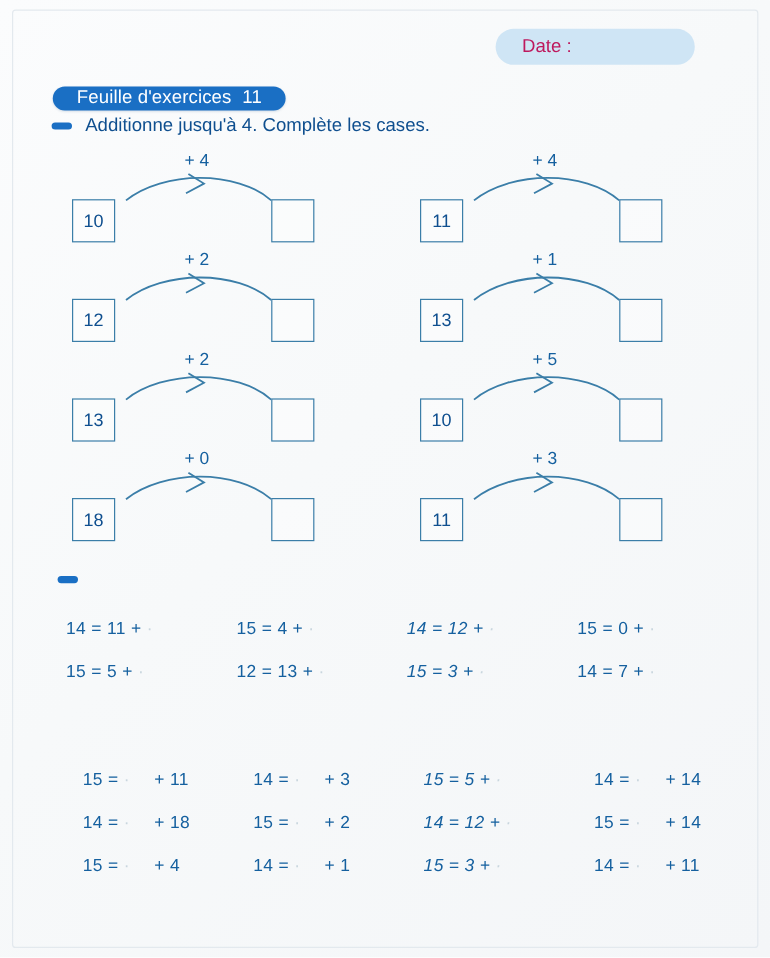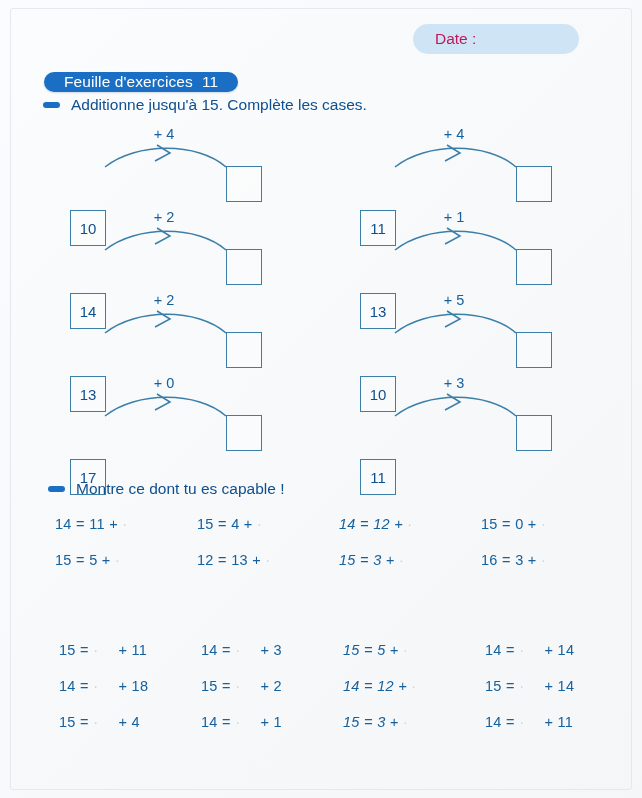--- a/index.html
+++ b/index.html
@@ -120,39 +120,39 @@
     box-sizing: border-box;
     border: 1.6px solid #3b7ea8;
     background: rgba(255,255,255,0.35);
     color: #0f4f8f;
     font-size: 15px;
     display: flex;
     align-items: center;
     justify-content: center;
     top: 40px;
   }
-  .arrow-box.start { left: 12px; margin-top: 44px; }
+  .arrow-box.start { left: 2px; }
   .arrow-box.end { left: 168px; }
   .arrow-label {
     position: absolute;
     top: 0px;
     left: 76px;
     width: 60px;
     text-align: center;
     color: #15609f;
     font-size: 14.5px;
   }
 
   
   .eq-block {
     position: absolute;
     width: 575px;
   }
   #eq-block-1 { left: 0; top: 516px; }
-  #eq-block-2 { left: 4px; top: 642px; }
+  #eq-block-2 { left: 14px; top: 642px; }
   .eq-row {
     position: relative;
     height: 36px;
   }
   .eq-cell {
     position: absolute;
     color: #15609f;
     font-size: 14.5px;
     white-space: pre;
     letter-spacing: 0.3px;
@@ -181,21 +181,21 @@
       <span>Feuille d'exercices</span>
       <span class="num">11</span>
     </div>
     <div class="date-field">
       <span>Date :</span>
     </div>
   </div>
 
   <div class="instruction" id="instruction-1">
     <span class="bullet-dash"></span>
-    <span>Additionne jusqu'à 15. Complète les cases.</span>
+    <span>Additionne jusqu'à 4. Complète les cases.</span>
   </div>
 
   <div class="arrows-area" id="arrows-area">
       <div class="arrow-item" style="left: 58px; top: 0px;">
         <svg class="svg-wrap" viewBox="0 0 215 78">
           <path d="M47 41 C 78 16, 140 16, 168 41" fill="none" stroke="#3b7ea8" stroke-width="1.5"></path>
           <path d="M99 19 L112 27 L97 35" fill="none" stroke="#3b7ea8" stroke-width="1.5"></path>
         </svg>
         <div class="arrow-label">+ 4</div>
         <div class="arrow-box start">10</div>
@@ -209,21 +209,21 @@
         <div class="arrow-label">+ 4</div>
         <div class="arrow-box start">11</div>
         <div class="arrow-box end"></div>
       </div>
       <div class="arrow-item" style="left: 58px; top: 83px;">
         <svg class="svg-wrap" viewBox="0 0 215 78">
           <path d="M47 41 C 78 16, 140 16, 168 41" fill="none" stroke="#3b7ea8" stroke-width="1.5"></path>
           <path d="M99 19 L112 27 L97 35" fill="none" stroke="#3b7ea8" stroke-width="1.5"></path>
         </svg>
         <div class="arrow-label">+ 2</div>
-        <div class="arrow-box start">14</div>
+        <div class="arrow-box start">12</div>
         <div class="arrow-box end"></div>
       </div>
       <div class="arrow-item" style="left: 348px; top: 83px;">
         <svg class="svg-wrap" viewBox="0 0 215 78">
           <path d="M47 41 C 78 16, 140 16, 168 41" fill="none" stroke="#3b7ea8" stroke-width="1.5"></path>
           <path d="M99 19 L112 27 L97 35" fill="none" stroke="#3b7ea8" stroke-width="1.5"></path>
         </svg>
         <div class="arrow-label">+ 1</div>
         <div class="arrow-box start">13</div>
         <div class="arrow-box end"></div>
@@ -245,51 +245,50 @@
         <div class="arrow-label">+ 5</div>
         <div class="arrow-box start">10</div>
         <div class="arrow-box end"></div>
       </div>
       <div class="arrow-item" style="left: 58px; top: 249px;">
         <svg class="svg-wrap" viewBox="0 0 215 78">
           <path d="M47 41 C 78 16, 140 16, 168 41" fill="none" stroke="#3b7ea8" stroke-width="1.5"></path>
           <path d="M99 19 L112 27 L97 35" fill="none" stroke="#3b7ea8" stroke-width="1.5"></path>
         </svg>
         <div class="arrow-label">+ 0</div>
-        <div class="arrow-box start">17</div>
+        <div class="arrow-box start">18</div>
         <div class="arrow-box end"></div>
       </div>
       <div class="arrow-item" style="left: 348px; top: 249px;">
         <svg class="svg-wrap" viewBox="0 0 215 78">
           <path d="M47 41 C 78 16, 140 16, 168 41" fill="none" stroke="#3b7ea8" stroke-width="1.5"></path>
           <path d="M99 19 L112 27 L97 35" fill="none" stroke="#3b7ea8" stroke-width="1.5"></path>
         </svg>
         <div class="arrow-label">+ 3</div>
         <div class="arrow-box start">11</div>
         <div class="arrow-box end"></div>
       </div>
     </div>
 
   <div class="instruction" id="instruction-2">
     <span class="bullet-dash"></span>
-    <span>Montre ce dont tu es capable !</span>
   </div>
 
   <div class="eq-block" id="eq-block-1">
       <div class="eq-row">
         <div class="eq-cell eq-c0"><span>14 = 11 + </span><span class="blank"></span></div>
         <div class="eq-cell eq-c1"><span>15 = 4 + </span><span class="blank"></span></div>
         <div class="eq-cell eq-c2"><span>14 = 12 + </span><span class="blank"></span></div>
         <div class="eq-cell eq-c3"><span>15 = 0 + </span><span class="blank"></span></div>
       </div>
       <div class="eq-row">
         <div class="eq-cell eq-c0"><span>15 = 5 + </span><span class="blank"></span></div>
         <div class="eq-cell eq-c1"><span>12 = 13 + </span><span class="blank"></span></div>
         <div class="eq-cell eq-c2"><span>15 = 3 + </span><span class="blank"></span></div>
-        <div class="eq-cell eq-c3"><span>16 = 3 + </span><span class="blank"></span></div>
+        <div class="eq-cell eq-c3"><span>14 = 7 + </span><span class="blank"></span></div>
       </div>
     </div>
   <div class="eq-block" id="eq-block-2">
       <div class="eq-row">
         <div class="eq-cell eq-c0"><span>15 = </span><span class="blank"></span><span> + 11</span></div>
         <div class="eq-cell eq-c1"><span>14 = </span><span class="blank"></span><span> + 3</span></div>
         <div class="eq-cell eq-c2"><span>15 = 5 + </span><span class="blank"></span></div>
         <div class="eq-cell eq-c3"><span>14 = </span><span class="blank"></span><span> + 14</span></div>
       </div>
       <div class="eq-row">

